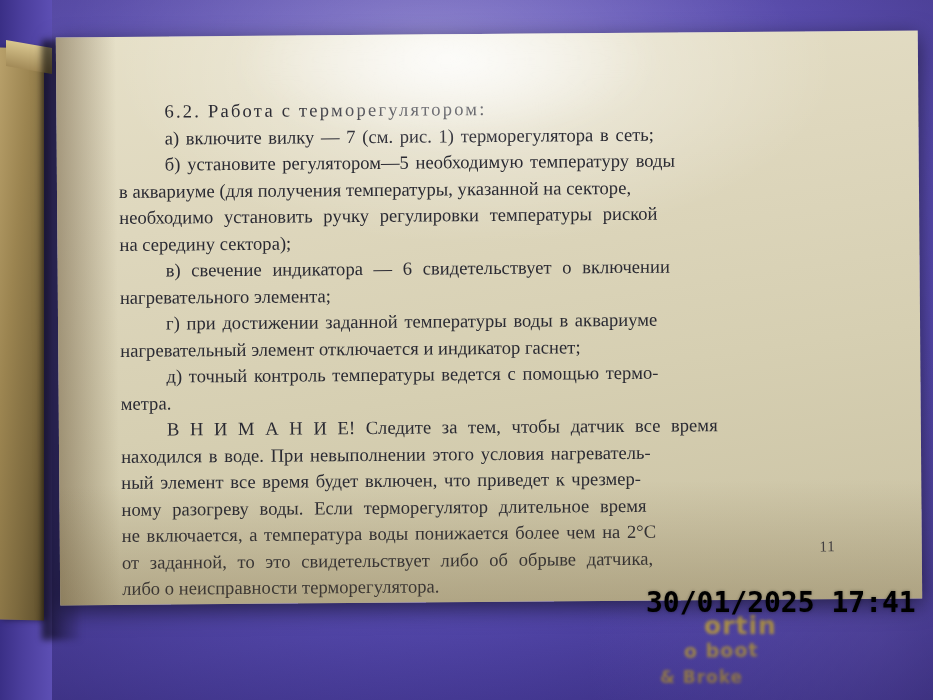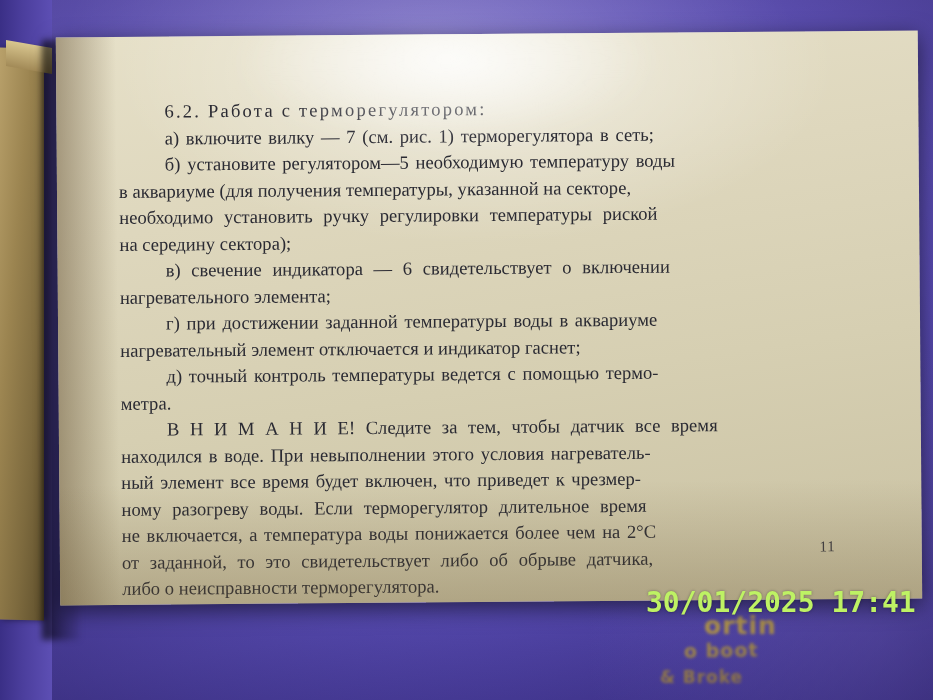--- a/index.html
+++ b/index.html
@@ -177,21 +177,21 @@
     font-size: 15px;
     color: #3a3a42;
     letter-spacing: 1px;
   }
 
   
   .timestamp {
     position: absolute;
     left: 646px;
     top: 586px;
-    color: #bef264;
+    color: #000000;
     font-family: "DejaVu Sans Mono", monospace;
     font-size: 28px;
     font-weight: bold;
     letter-spacing: 0px;
     text-shadow: 0 0 3px rgba(0,0,0,0.35);
     white-space: nowrap;
   }
 </style>
 </head>
 <body>

